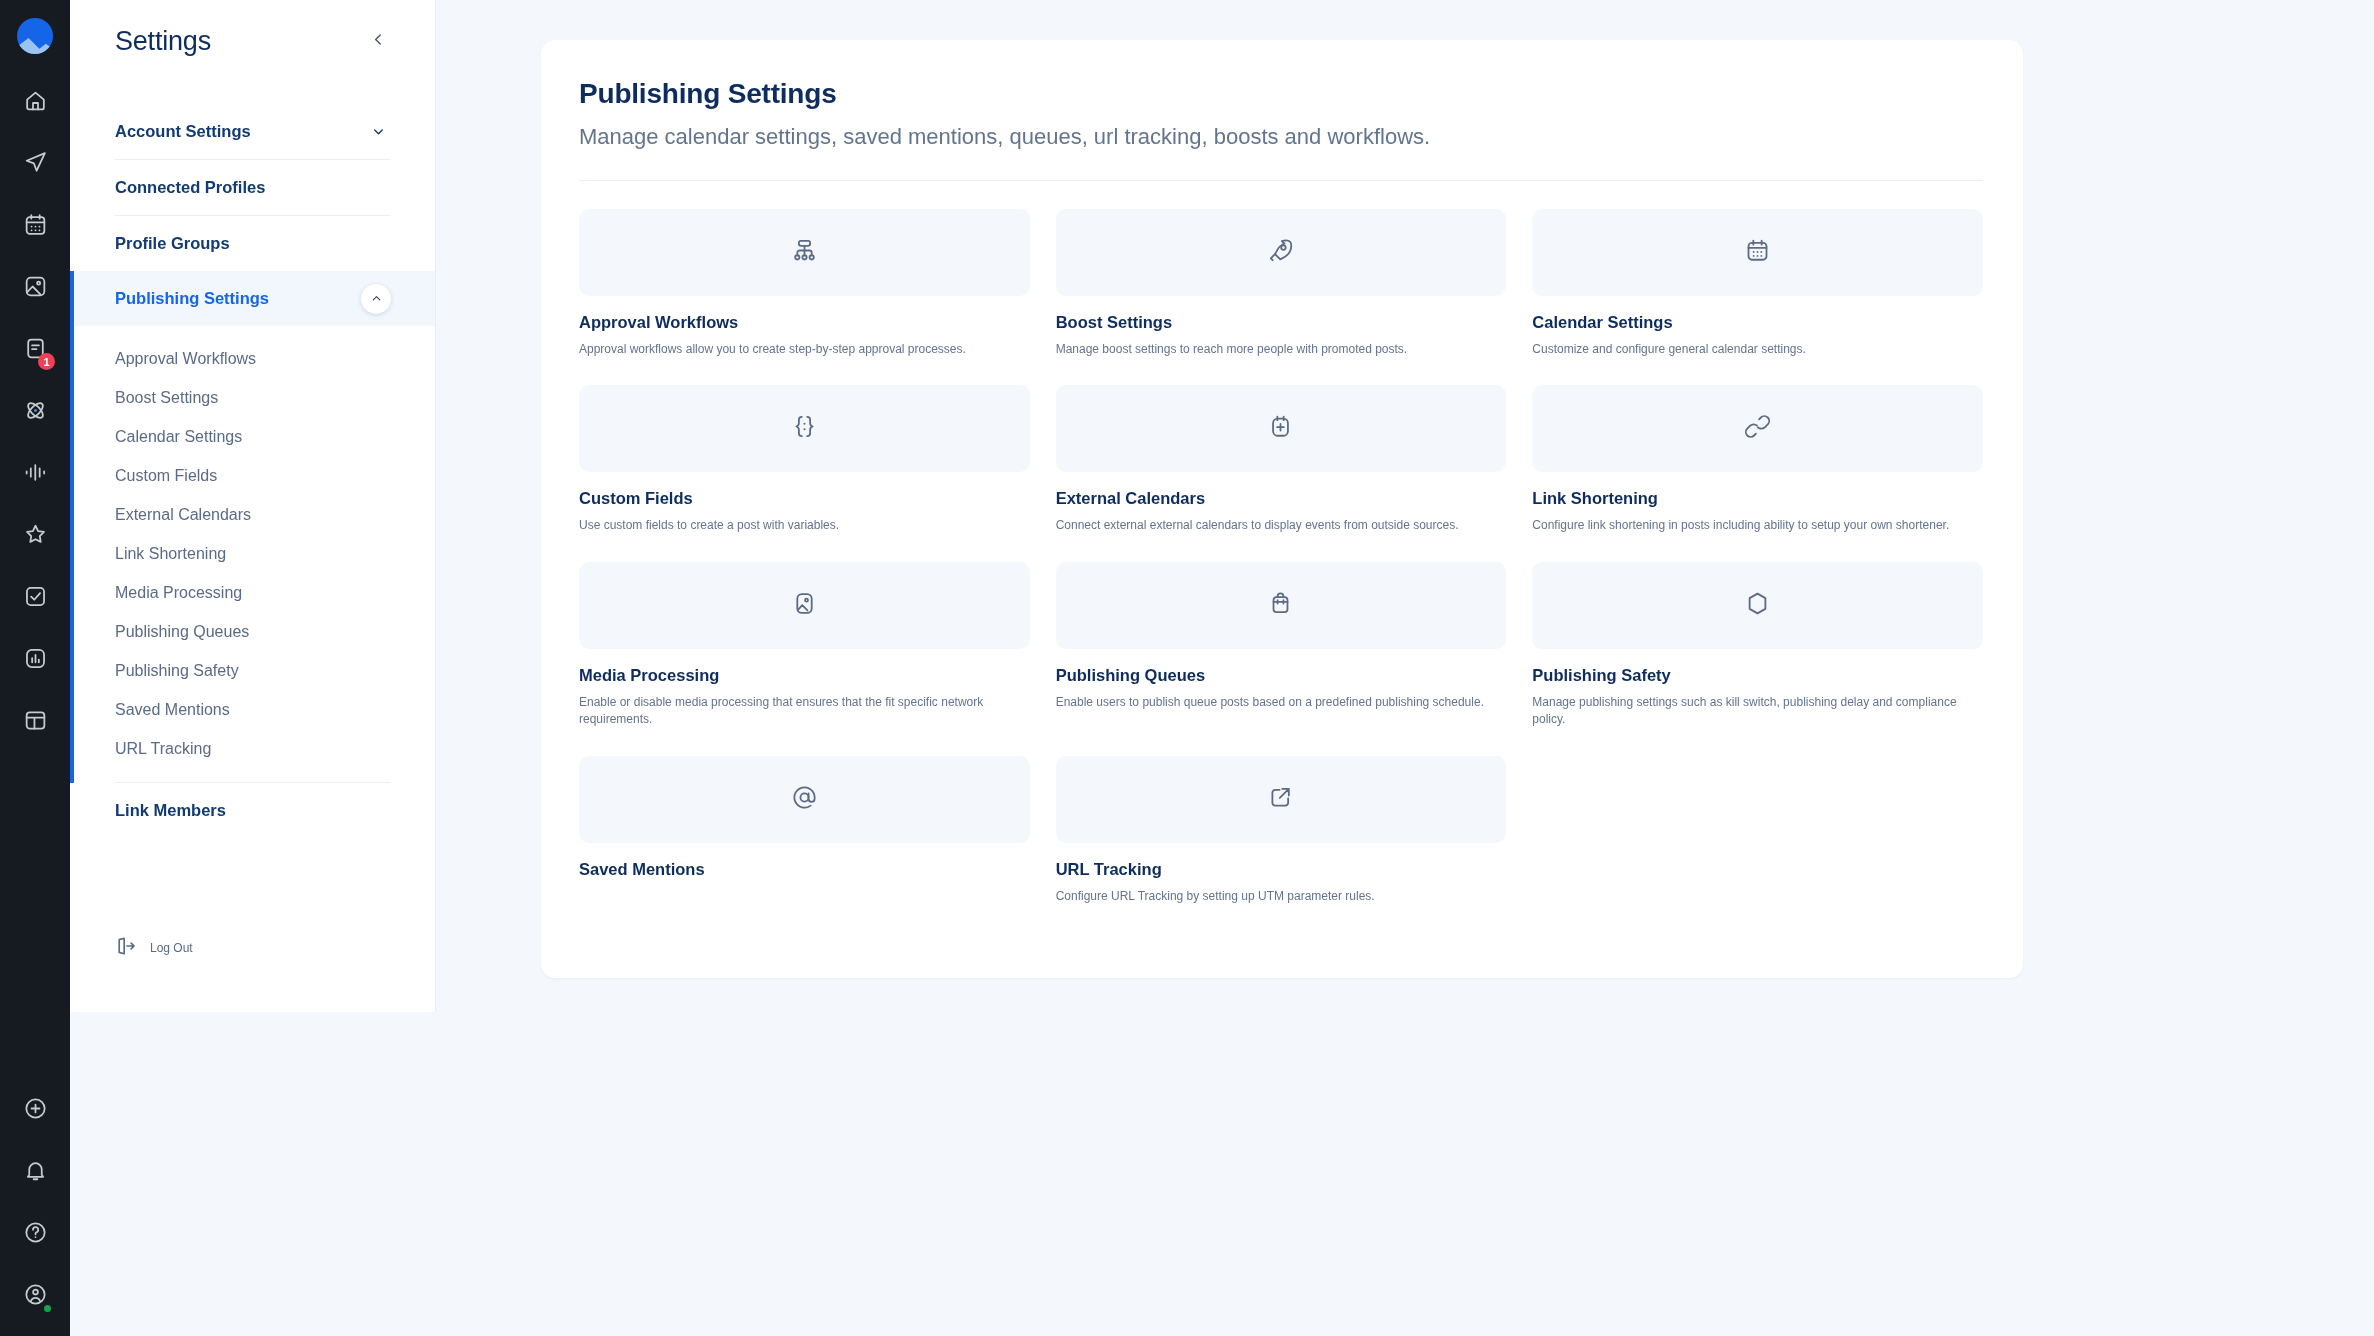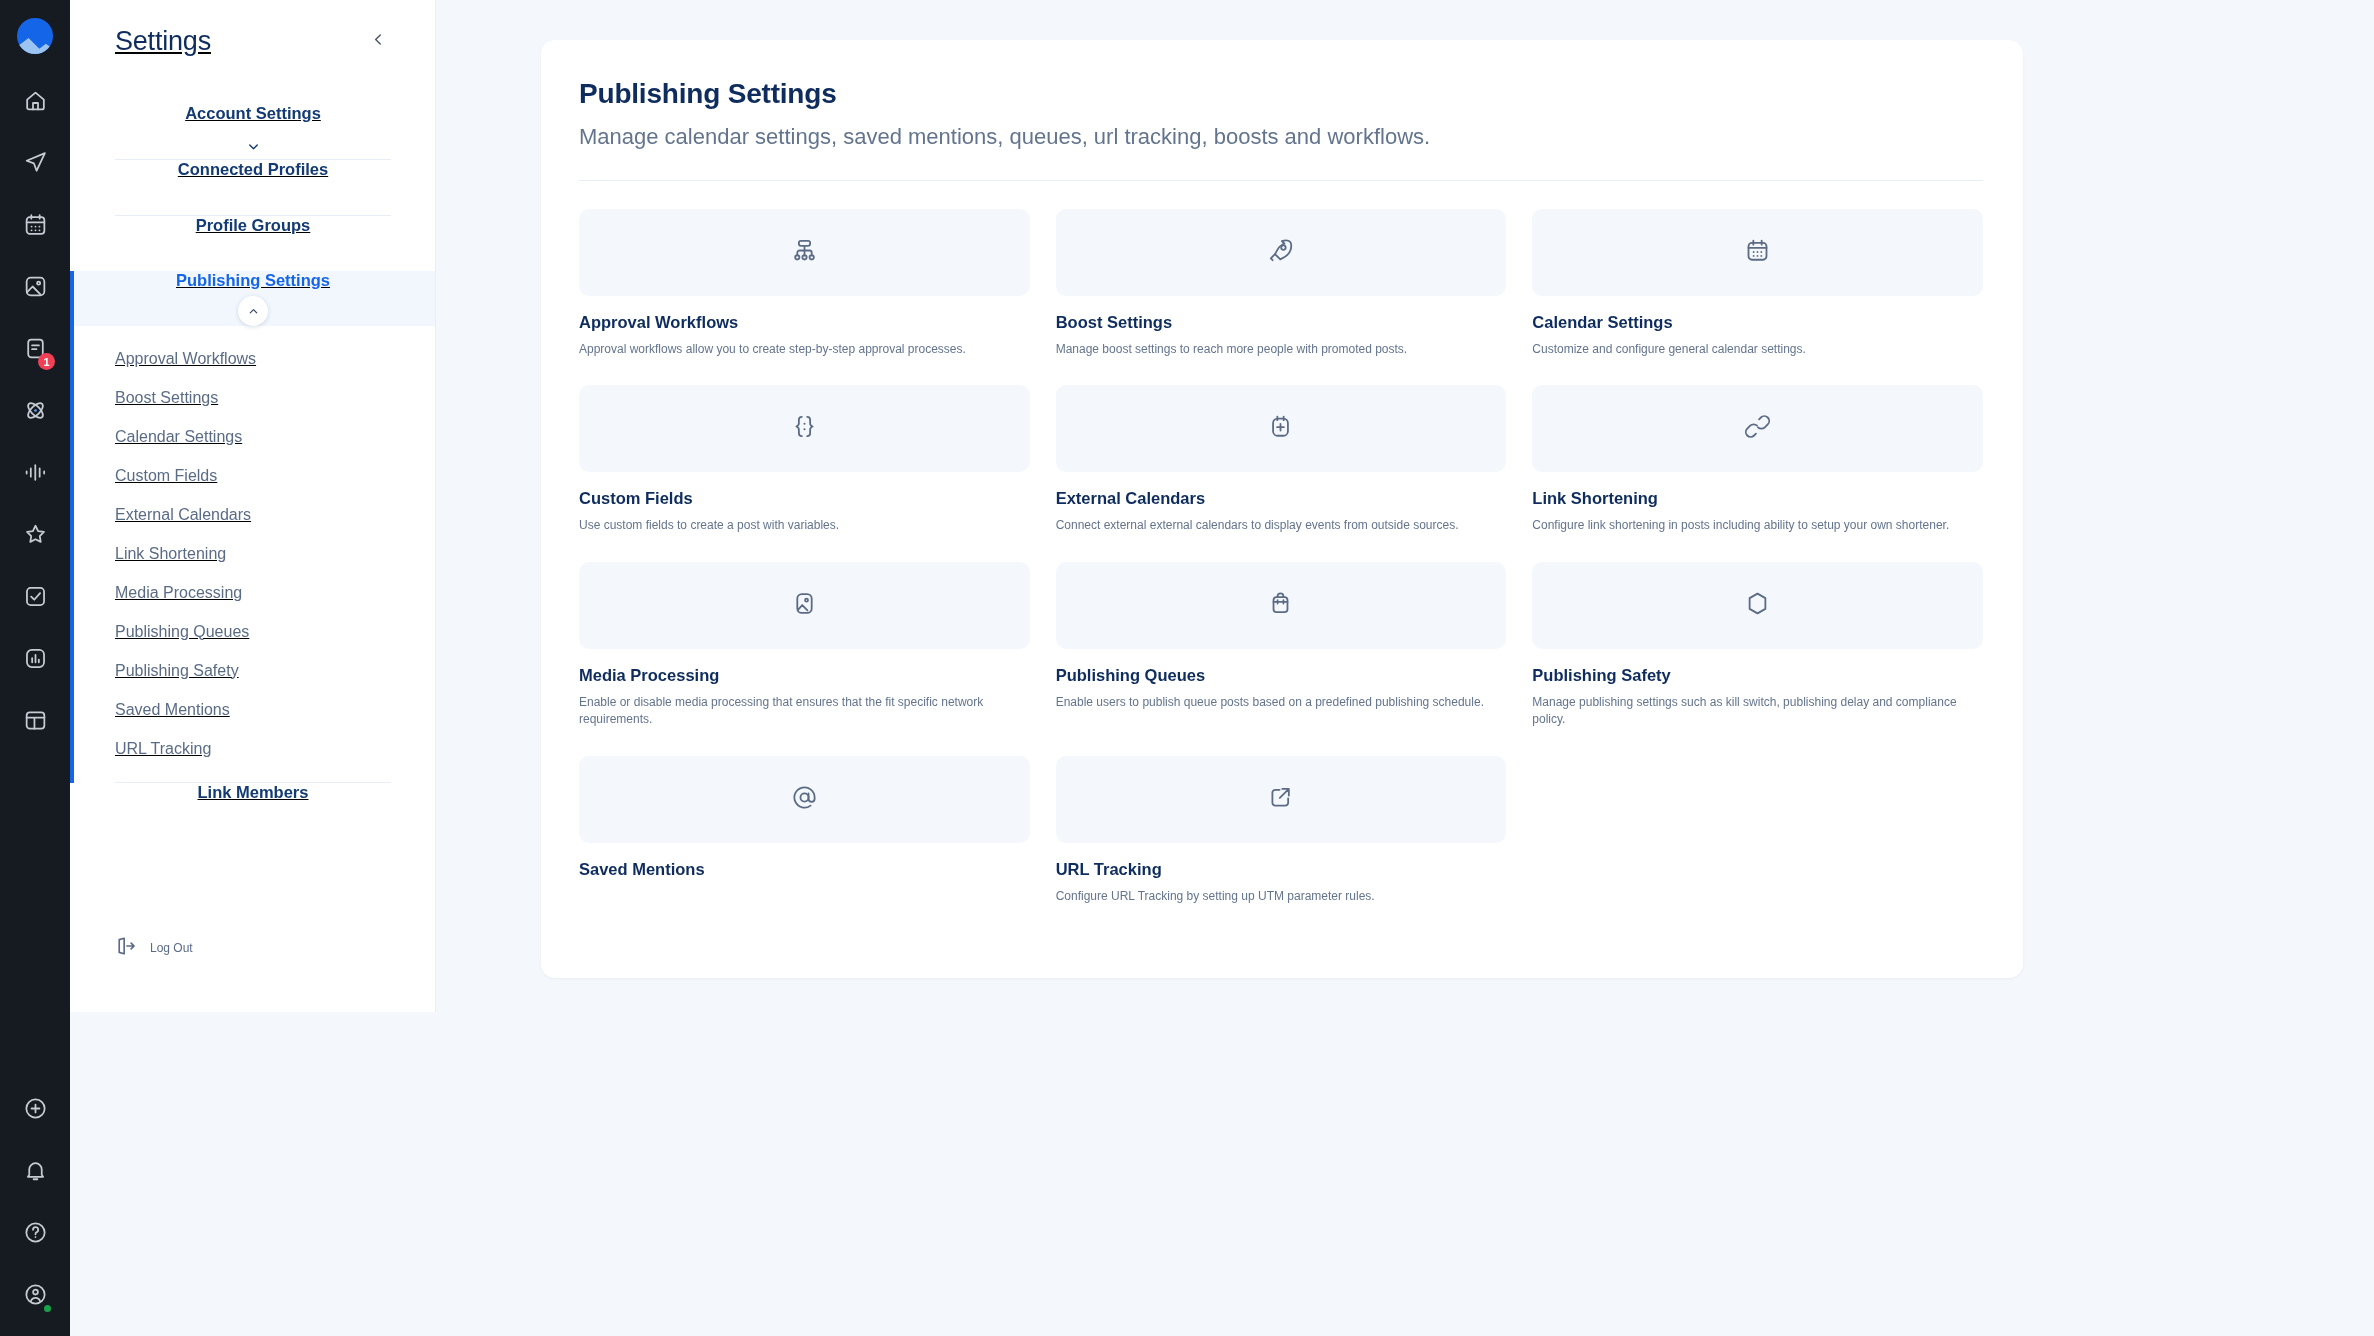--- a/index.html
+++ b/index.html
@@ -51,40 +51,38 @@
   .rail-bottom {
     position: absolute; bottom: 18px; left: 0; right: 0;
     display: flex; flex-direction: column; align-items: center;
   }
 
   
   .sidebar {
     width: 366px; min-width: 366px; height: 1012px;
     background: #ffffff; position: relative;
     border-right: 1px solid #e8edf5;
-    text-decoration: underline;
   }
   .sidebar-head {
     display: flex; align-items: center; justify-content: space-between;
     padding: 26px 44px 0 45px;
   }
   .sidebar-title { font-size: 27px; color: #0e2c5e; font-weight: 400; letter-spacing: -0.2px; }
   .collapse-btn { cursor: pointer; display: flex; align-items: center; justify-content: center;
     width: 26px; height: 26px; }
   .collapse-btn svg { width: 17px; height: 17px; stroke: #4a5568; fill: none; stroke-width: 2;
     stroke-linecap: round; stroke-linejoin: round; }
 
   .nav { margin-top: 47px; }
   .nav-group { position: relative; }
   .nav-top {
     display: flex; align-items: center; justify-content: space-between;
     padding: 0 44px 0 45px; height: 55px;
     font-size: 16.5px; font-weight: 700; color: #123a73;
     cursor: pointer;
-    flex-direction: column;
   }
   .nav-top.active { color: #1565e8; background: #f2f7fe; }
   .nav-top.active::before {
     content: ""; position: absolute; left: 0; top: 0; bottom: 0;
     width: 4px; background: #1565e8;
   }
   .nav-divider { height: 1px; background: #e9eef6; margin: 0 44px 0 45px; }
   .chev { width: 26px; height: 26px; display: flex; align-items: center; justify-content: center; }
   .chev svg { width: 15px; height: 15px; stroke: #123a73; fill: none; stroke-width: 2.2;
     stroke-linecap: round; stroke-linejoin: round; }

